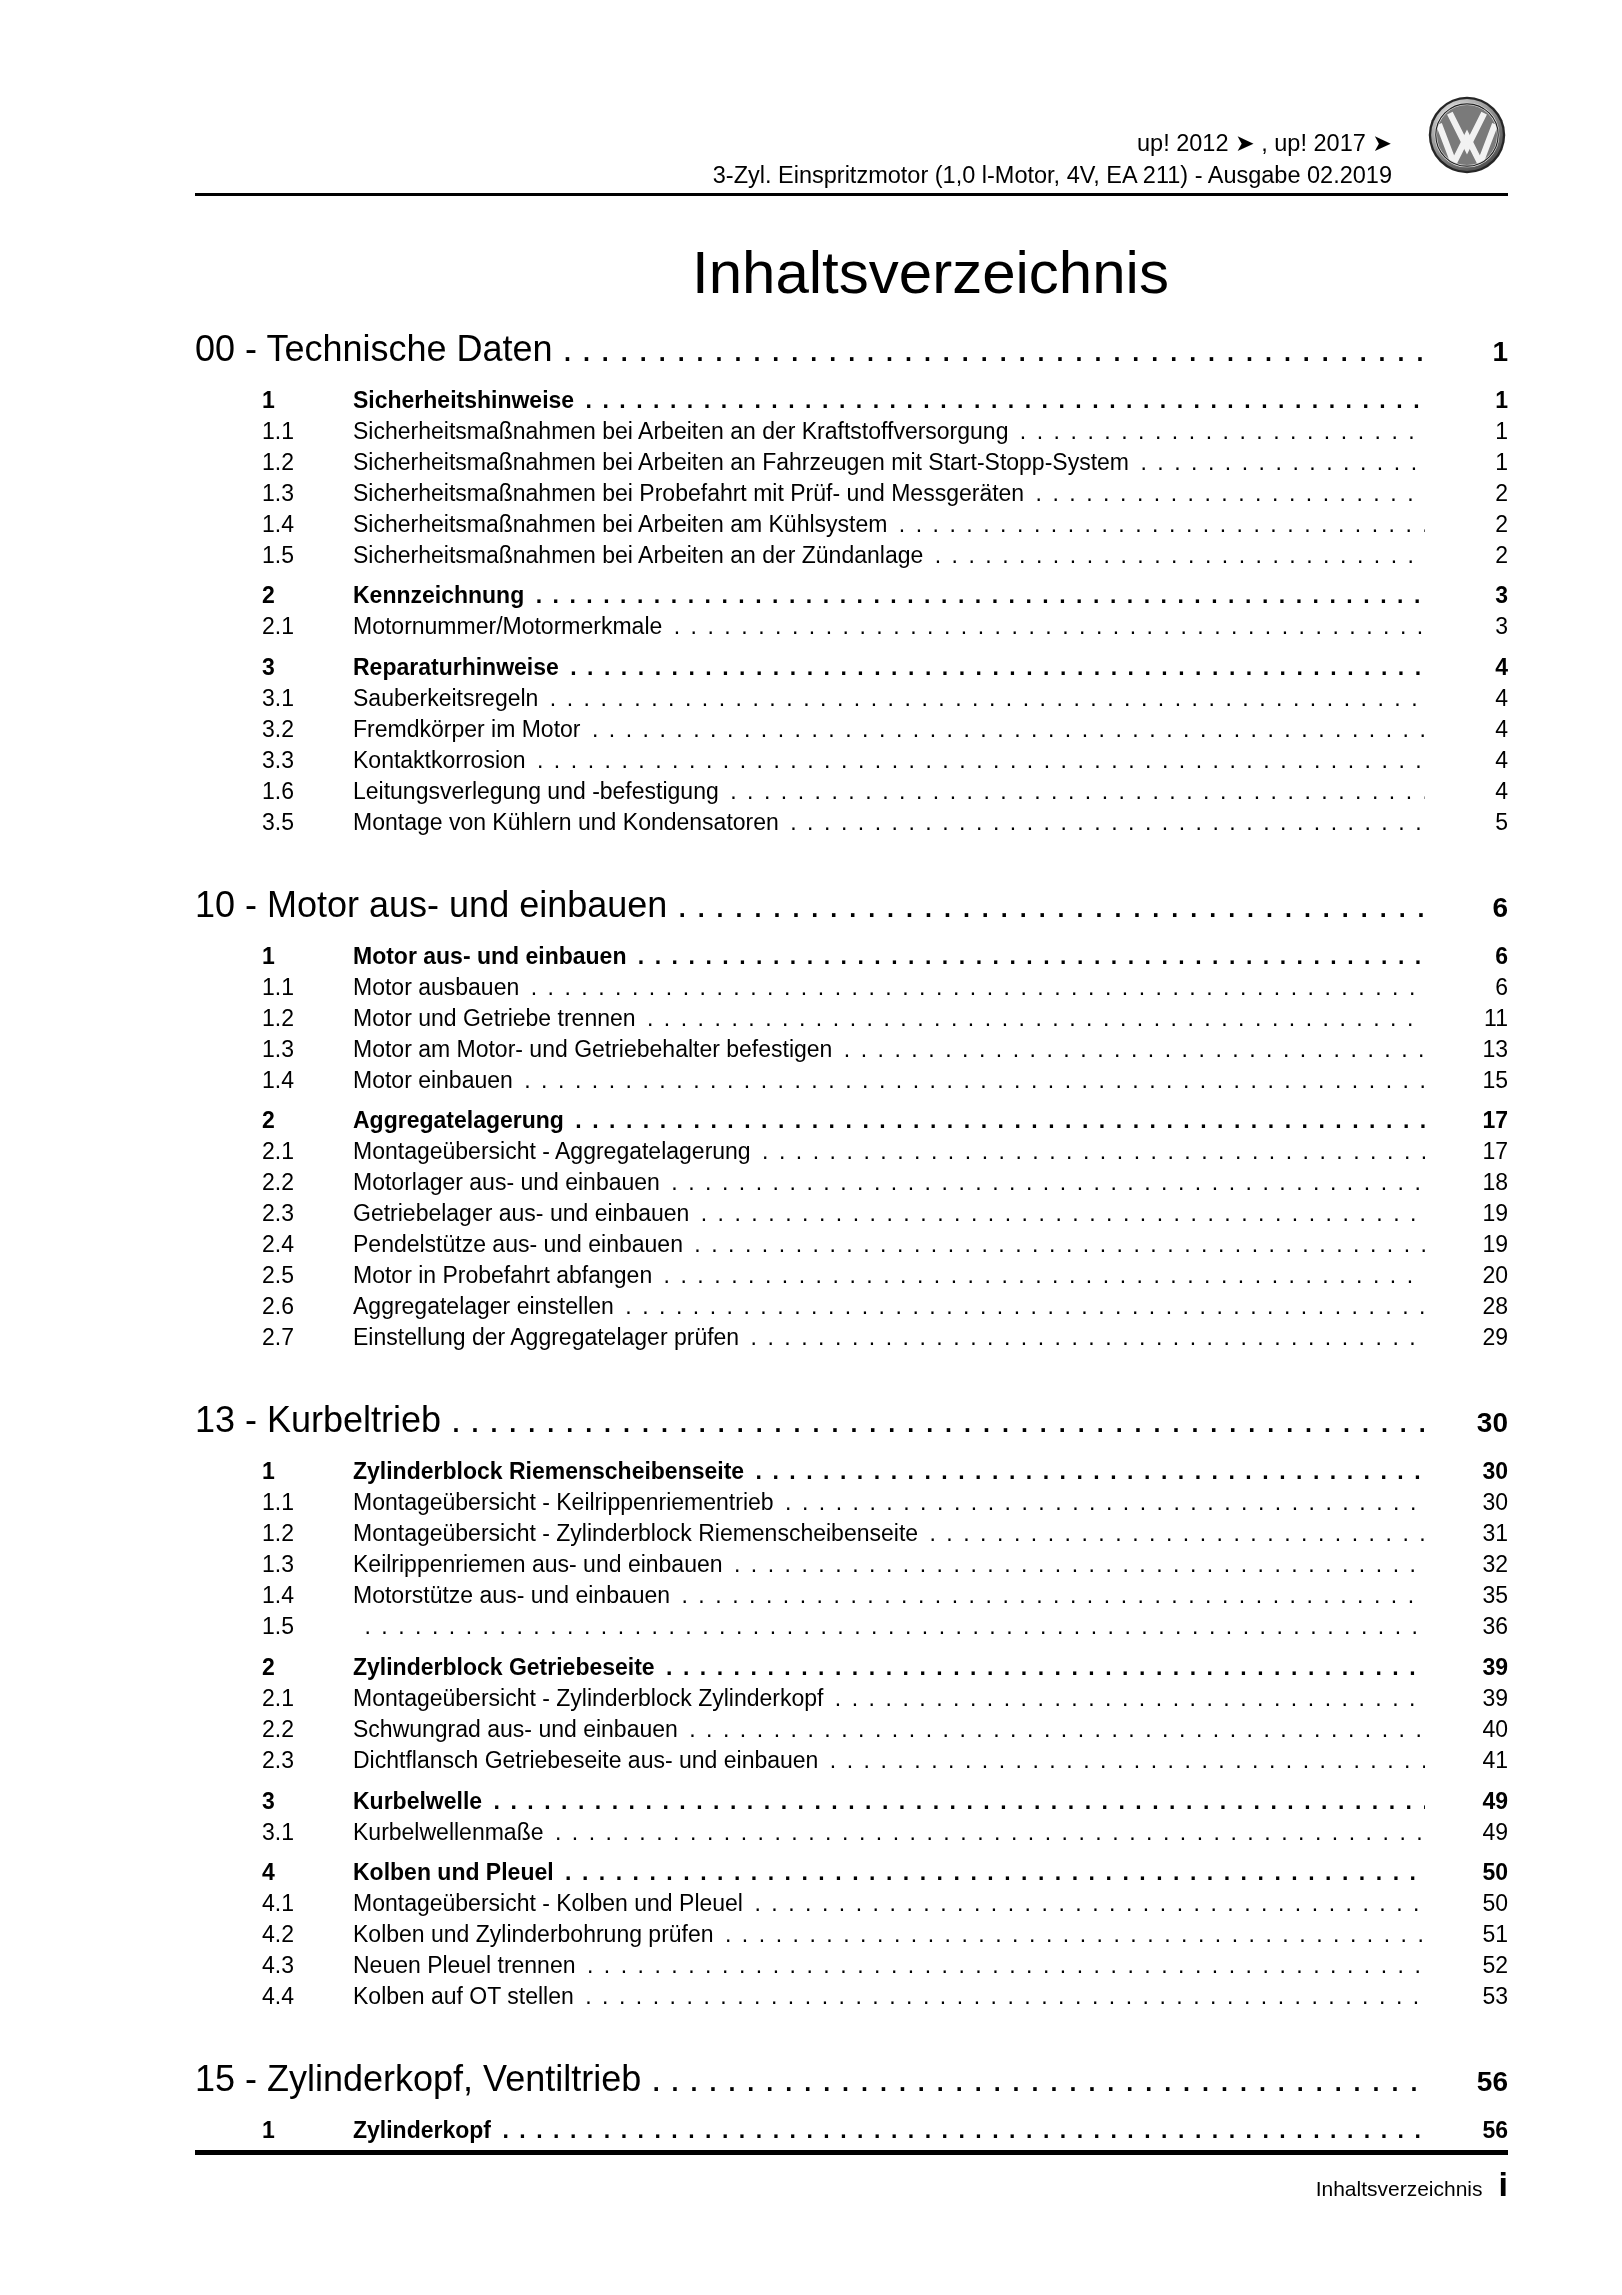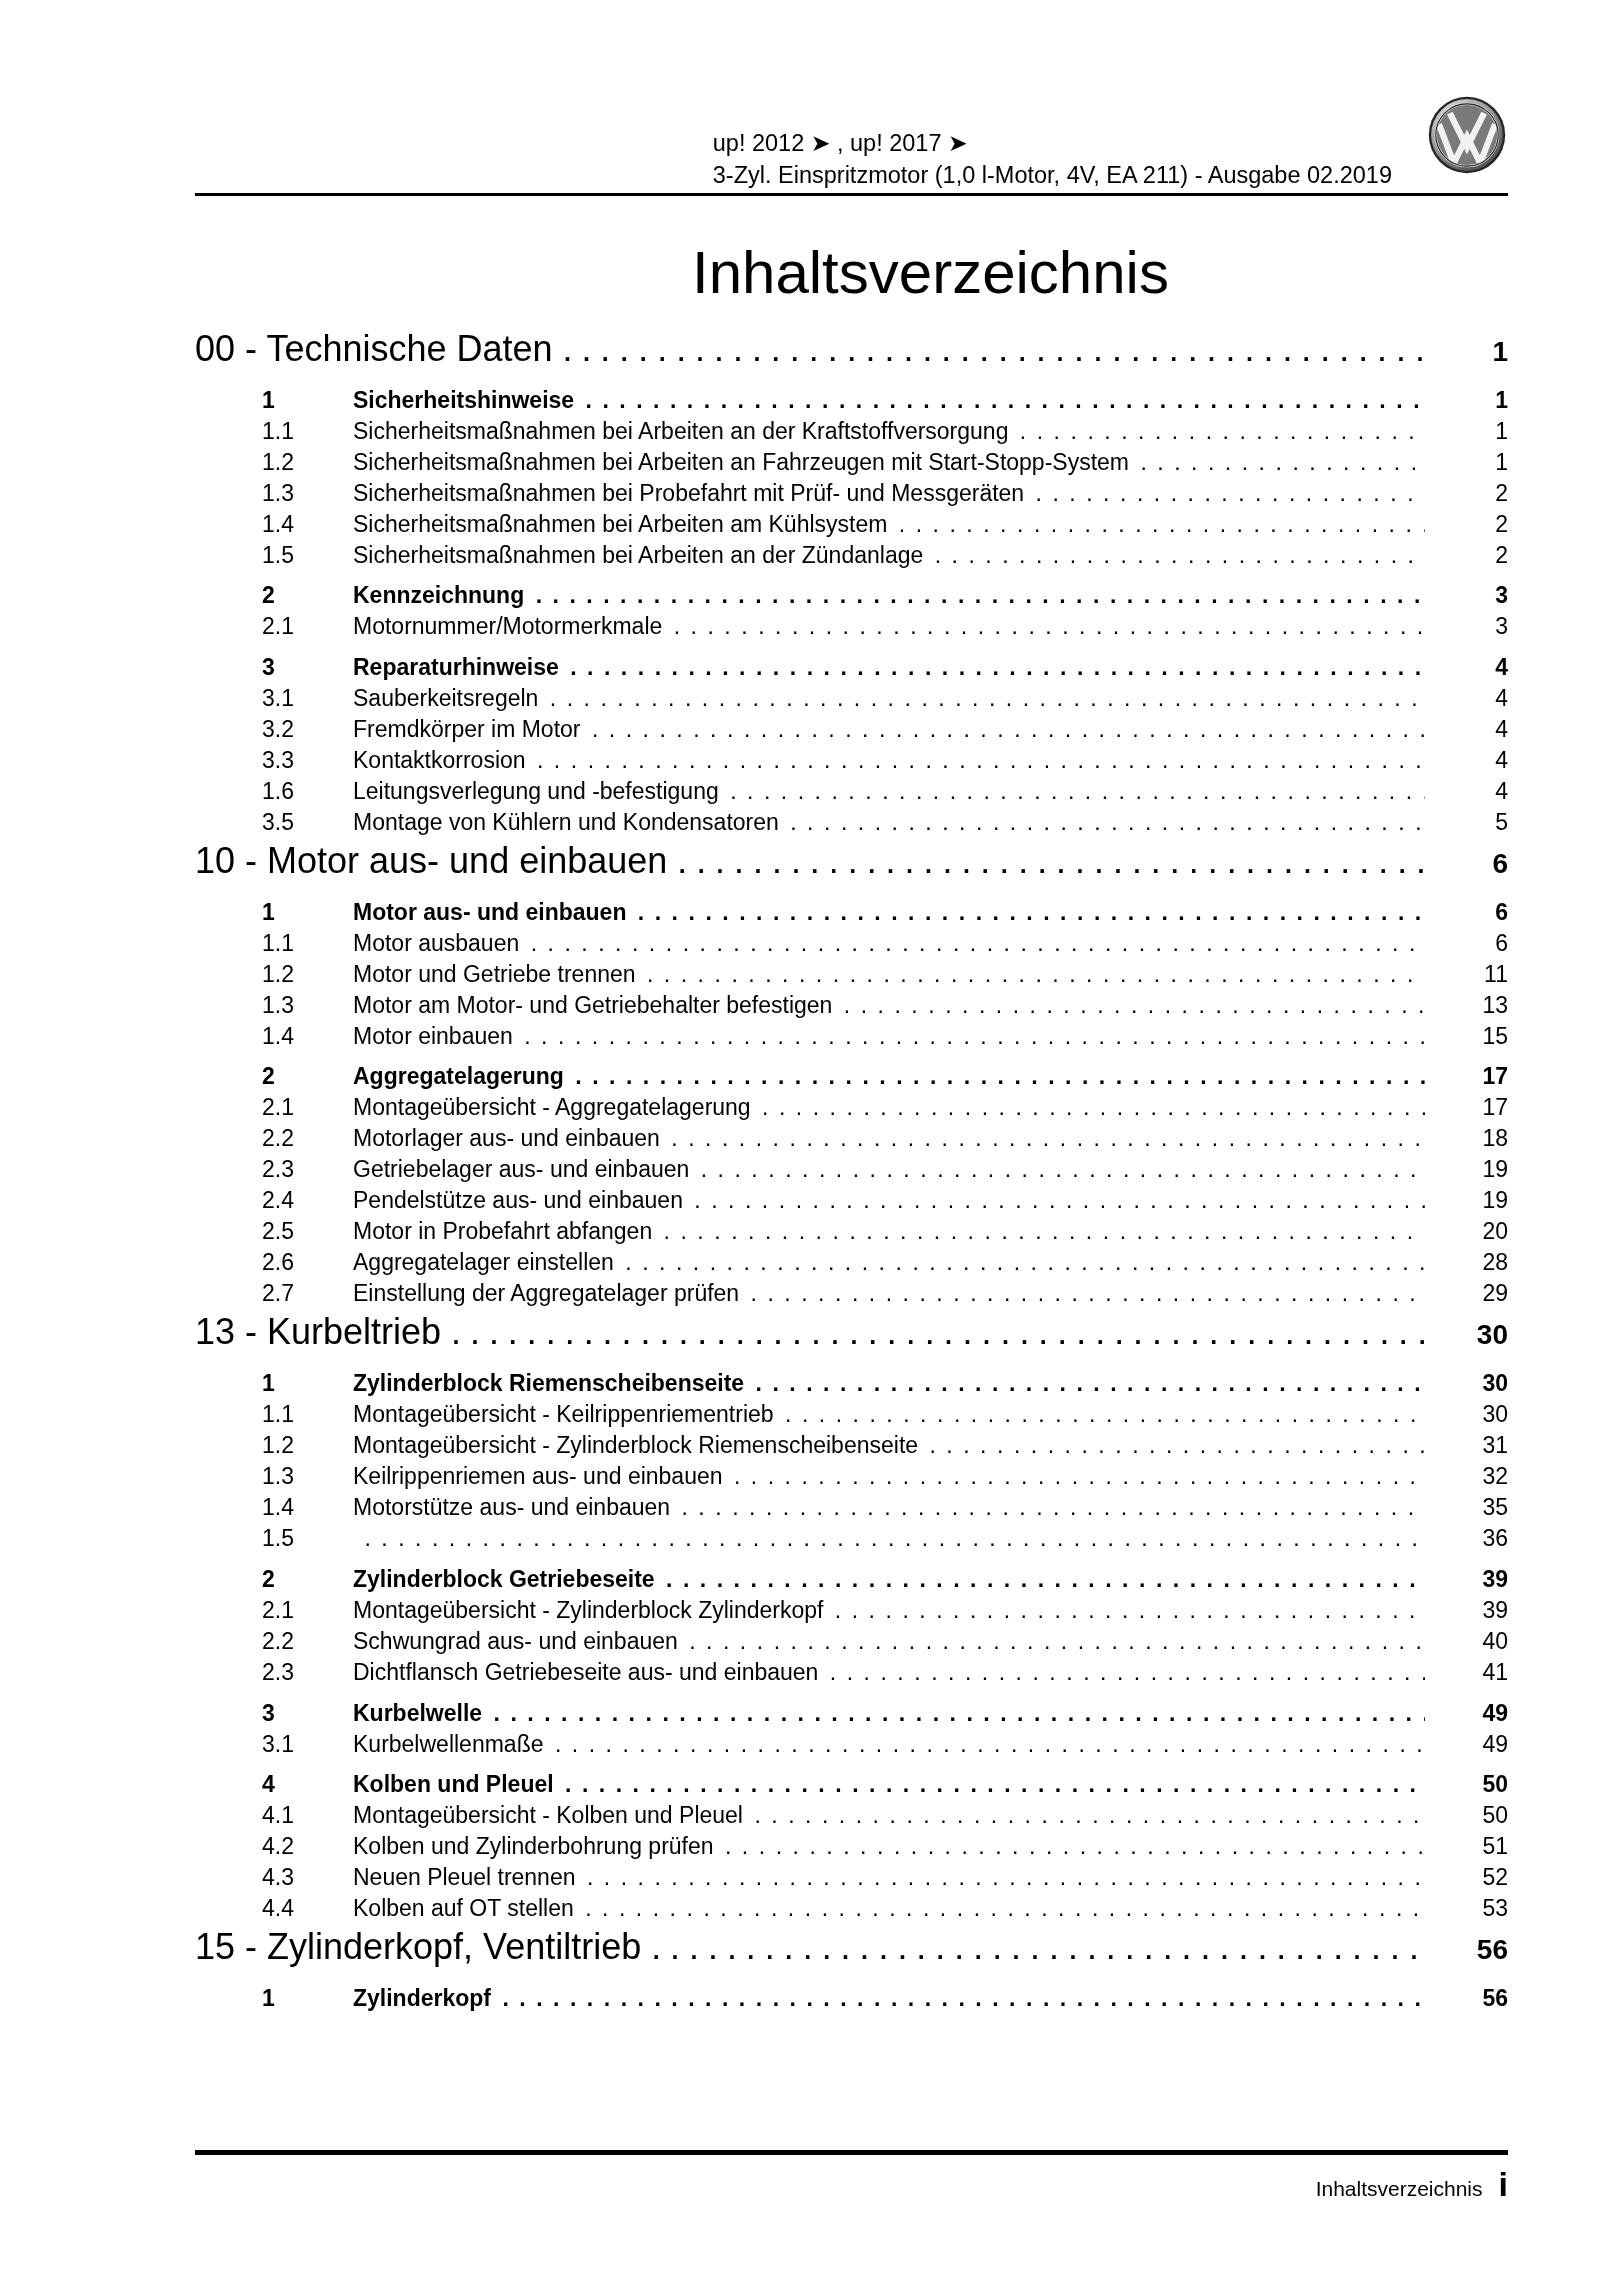--- a/index.html
+++ b/index.html
@@ -1,29 +1,29 @@
 <!DOCTYPE html>
 <html lang="de" style="font-size:13px"><head>
 <meta charset="utf-8">
 <style>
   * { margin:0; padding:0; box-sizing:border-box; }
   html,body { background:#ffffff; }
   body {
     width:1622px; height:2295px; position:relative; overflow:hidden;
     font-family:"Liberation Sans","DejaVu Sans",sans-serif; color:#000;
   }
-  .header-text { position:absolute; top:127px; right:230px; text-align:left;
+  .header-text { position:absolute; top:127px; right:230px; text-align:right;
     font-size:23.5px; line-height:32px; white-space:nowrap; }
   .logo { position:absolute; top:96px; left:1428px; width:78px; height:78px; }
   .rule-top { position:absolute; left:195px; width:1313px; top:193px; height:3.2px; background:#000; }
 
   .content { position:absolute; left:195px; width:1313px; top:240px; }
   .doc-title { font-size:60px; line-height:65px; font-weight:400; margin:0 0 21px 497px; }
 
-  .chapter { }
+  .chapter { margin-top:44px; }
   .chapter:first-of-type { margin-top:0; }
   .chapter-row { display:flex; align-items:baseline; font-size:36px; line-height:45px;justify-content:space-between; }
   .chapter-label { white-space:nowrap; }
   .entries { margin-top:9.7px; }
   .entry-row { display:flex; align-items:baseline; font-size:23px; line-height:31px; padding-left:67px; }
   .entry-row.bold { font-weight:700; margin-top:9.7px; }
   .entry-num { flex:0 0 91px; }
   .entry-title { white-space:nowrap; }
   .dots { flex:1 1 auto; min-width:0; overflow:hidden; white-space:nowrap;
     letter-spacing:10.5px; margin:0 21px 0 11.4px; }

